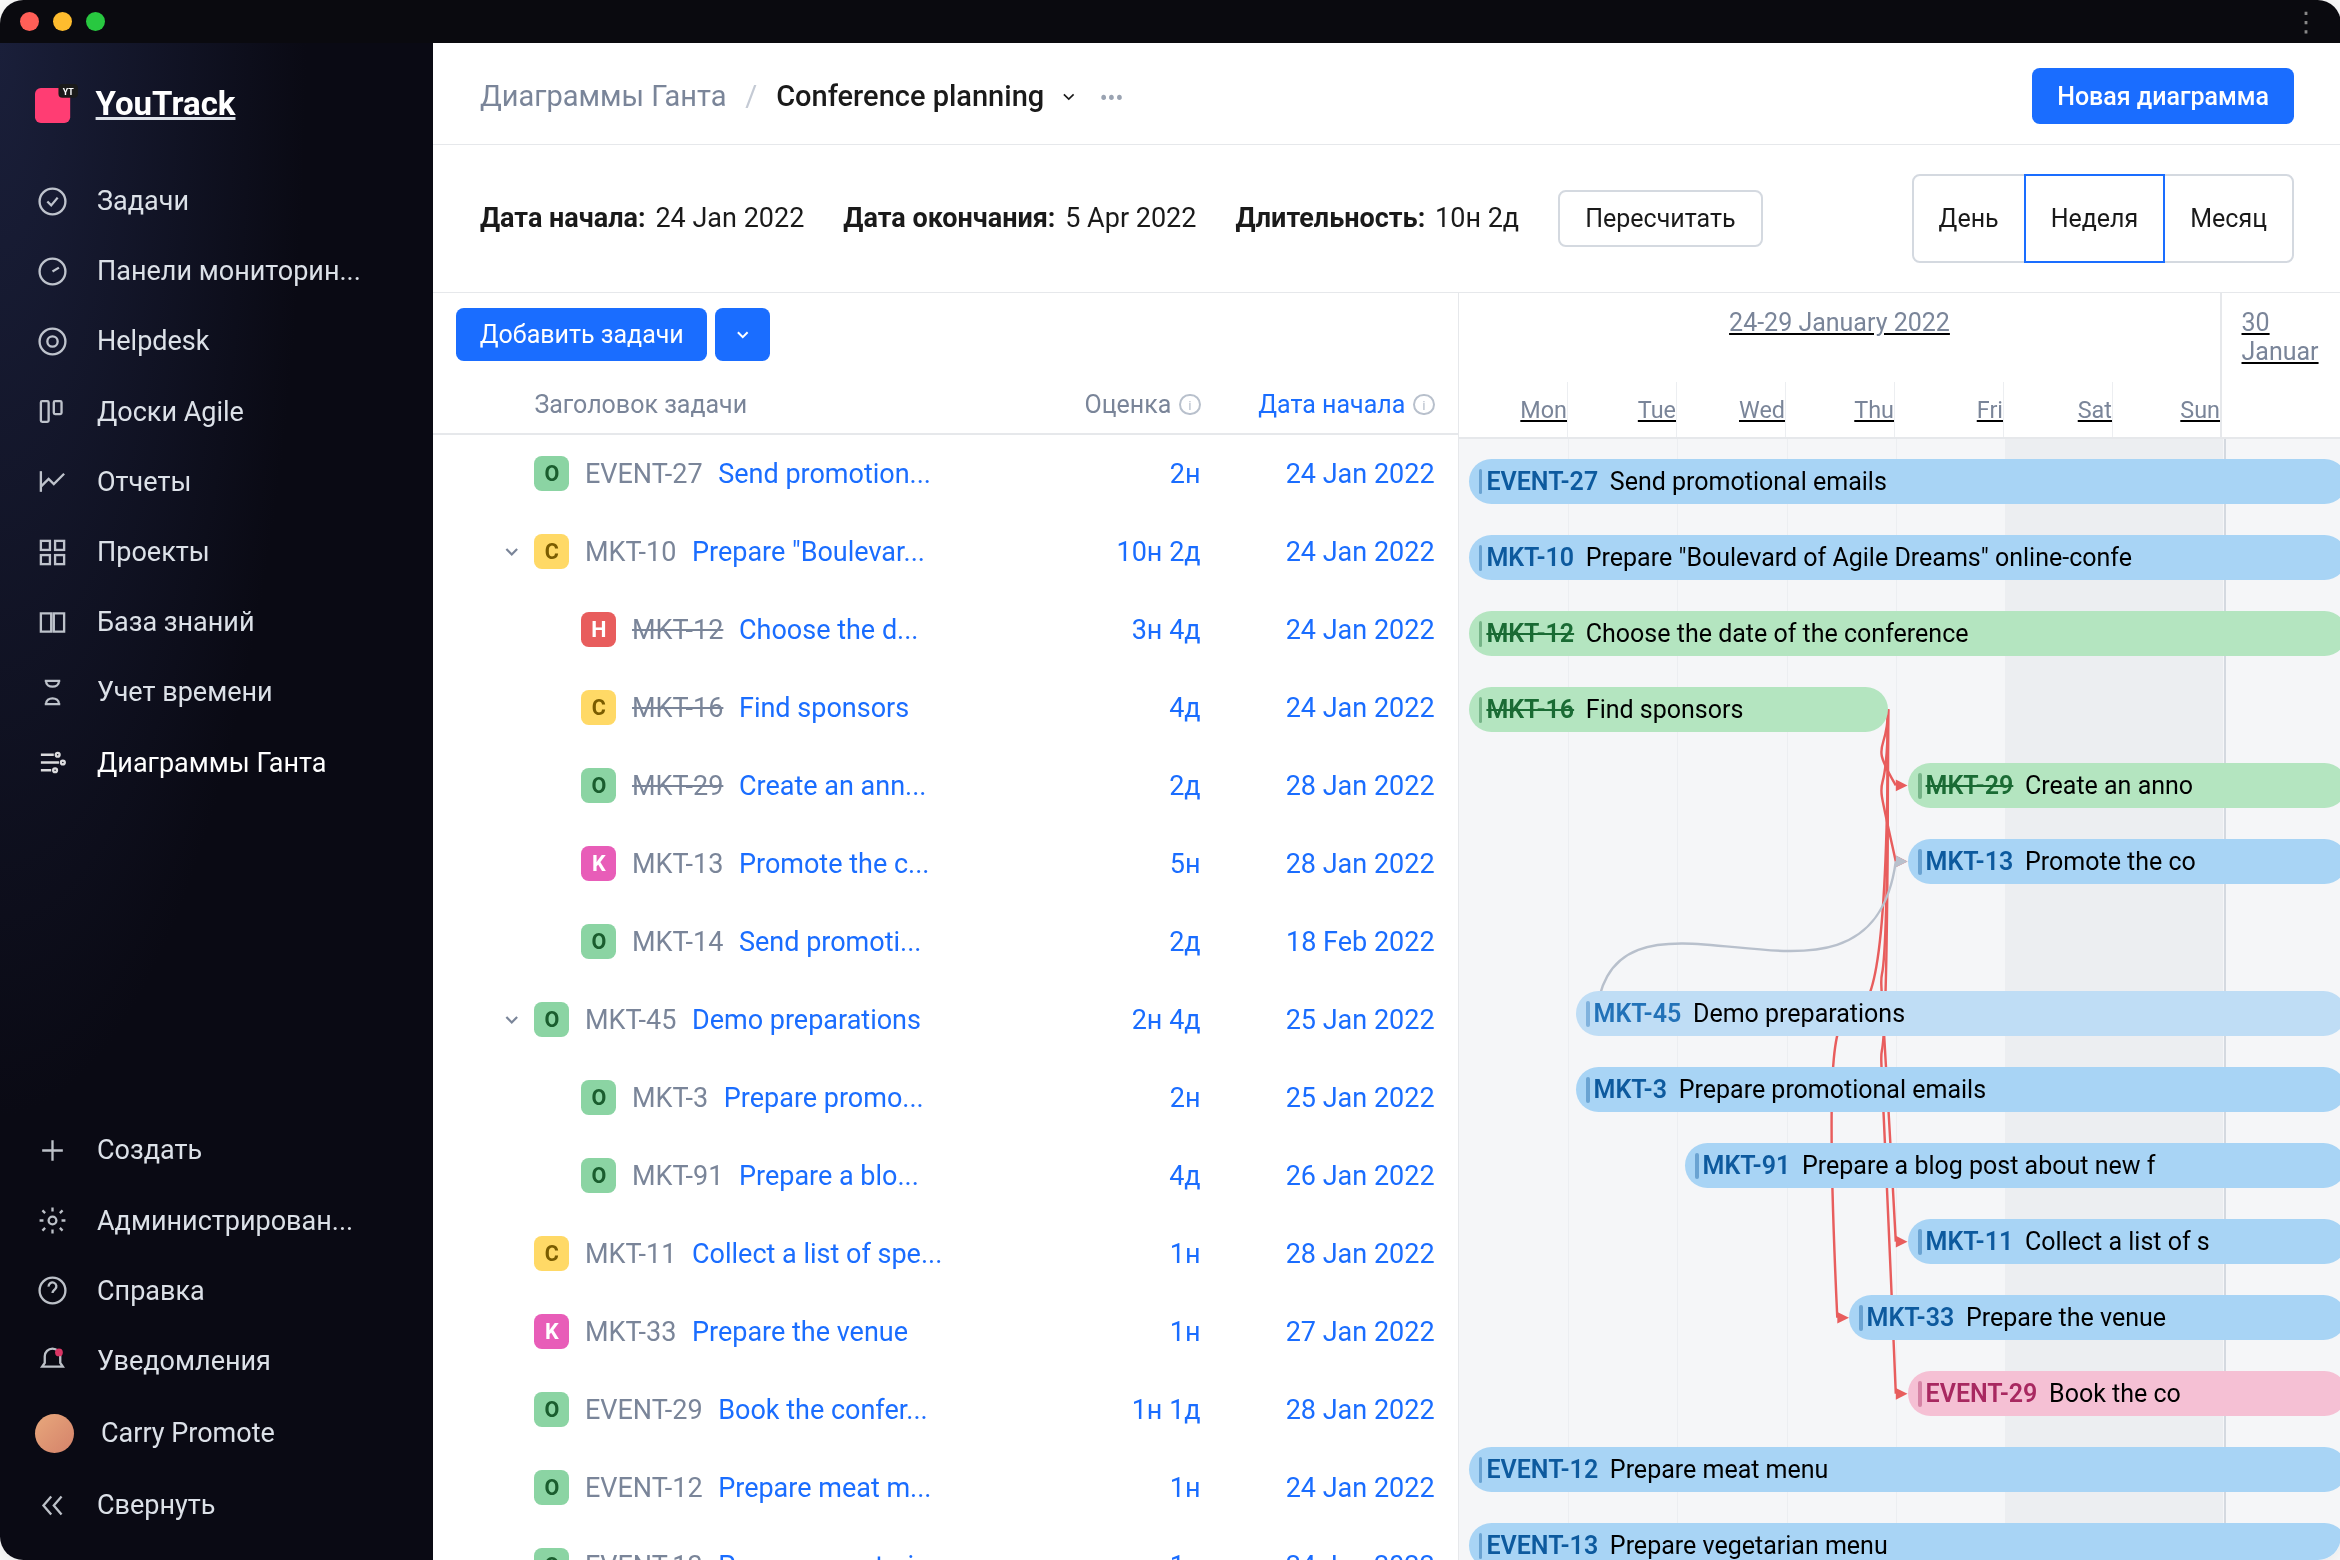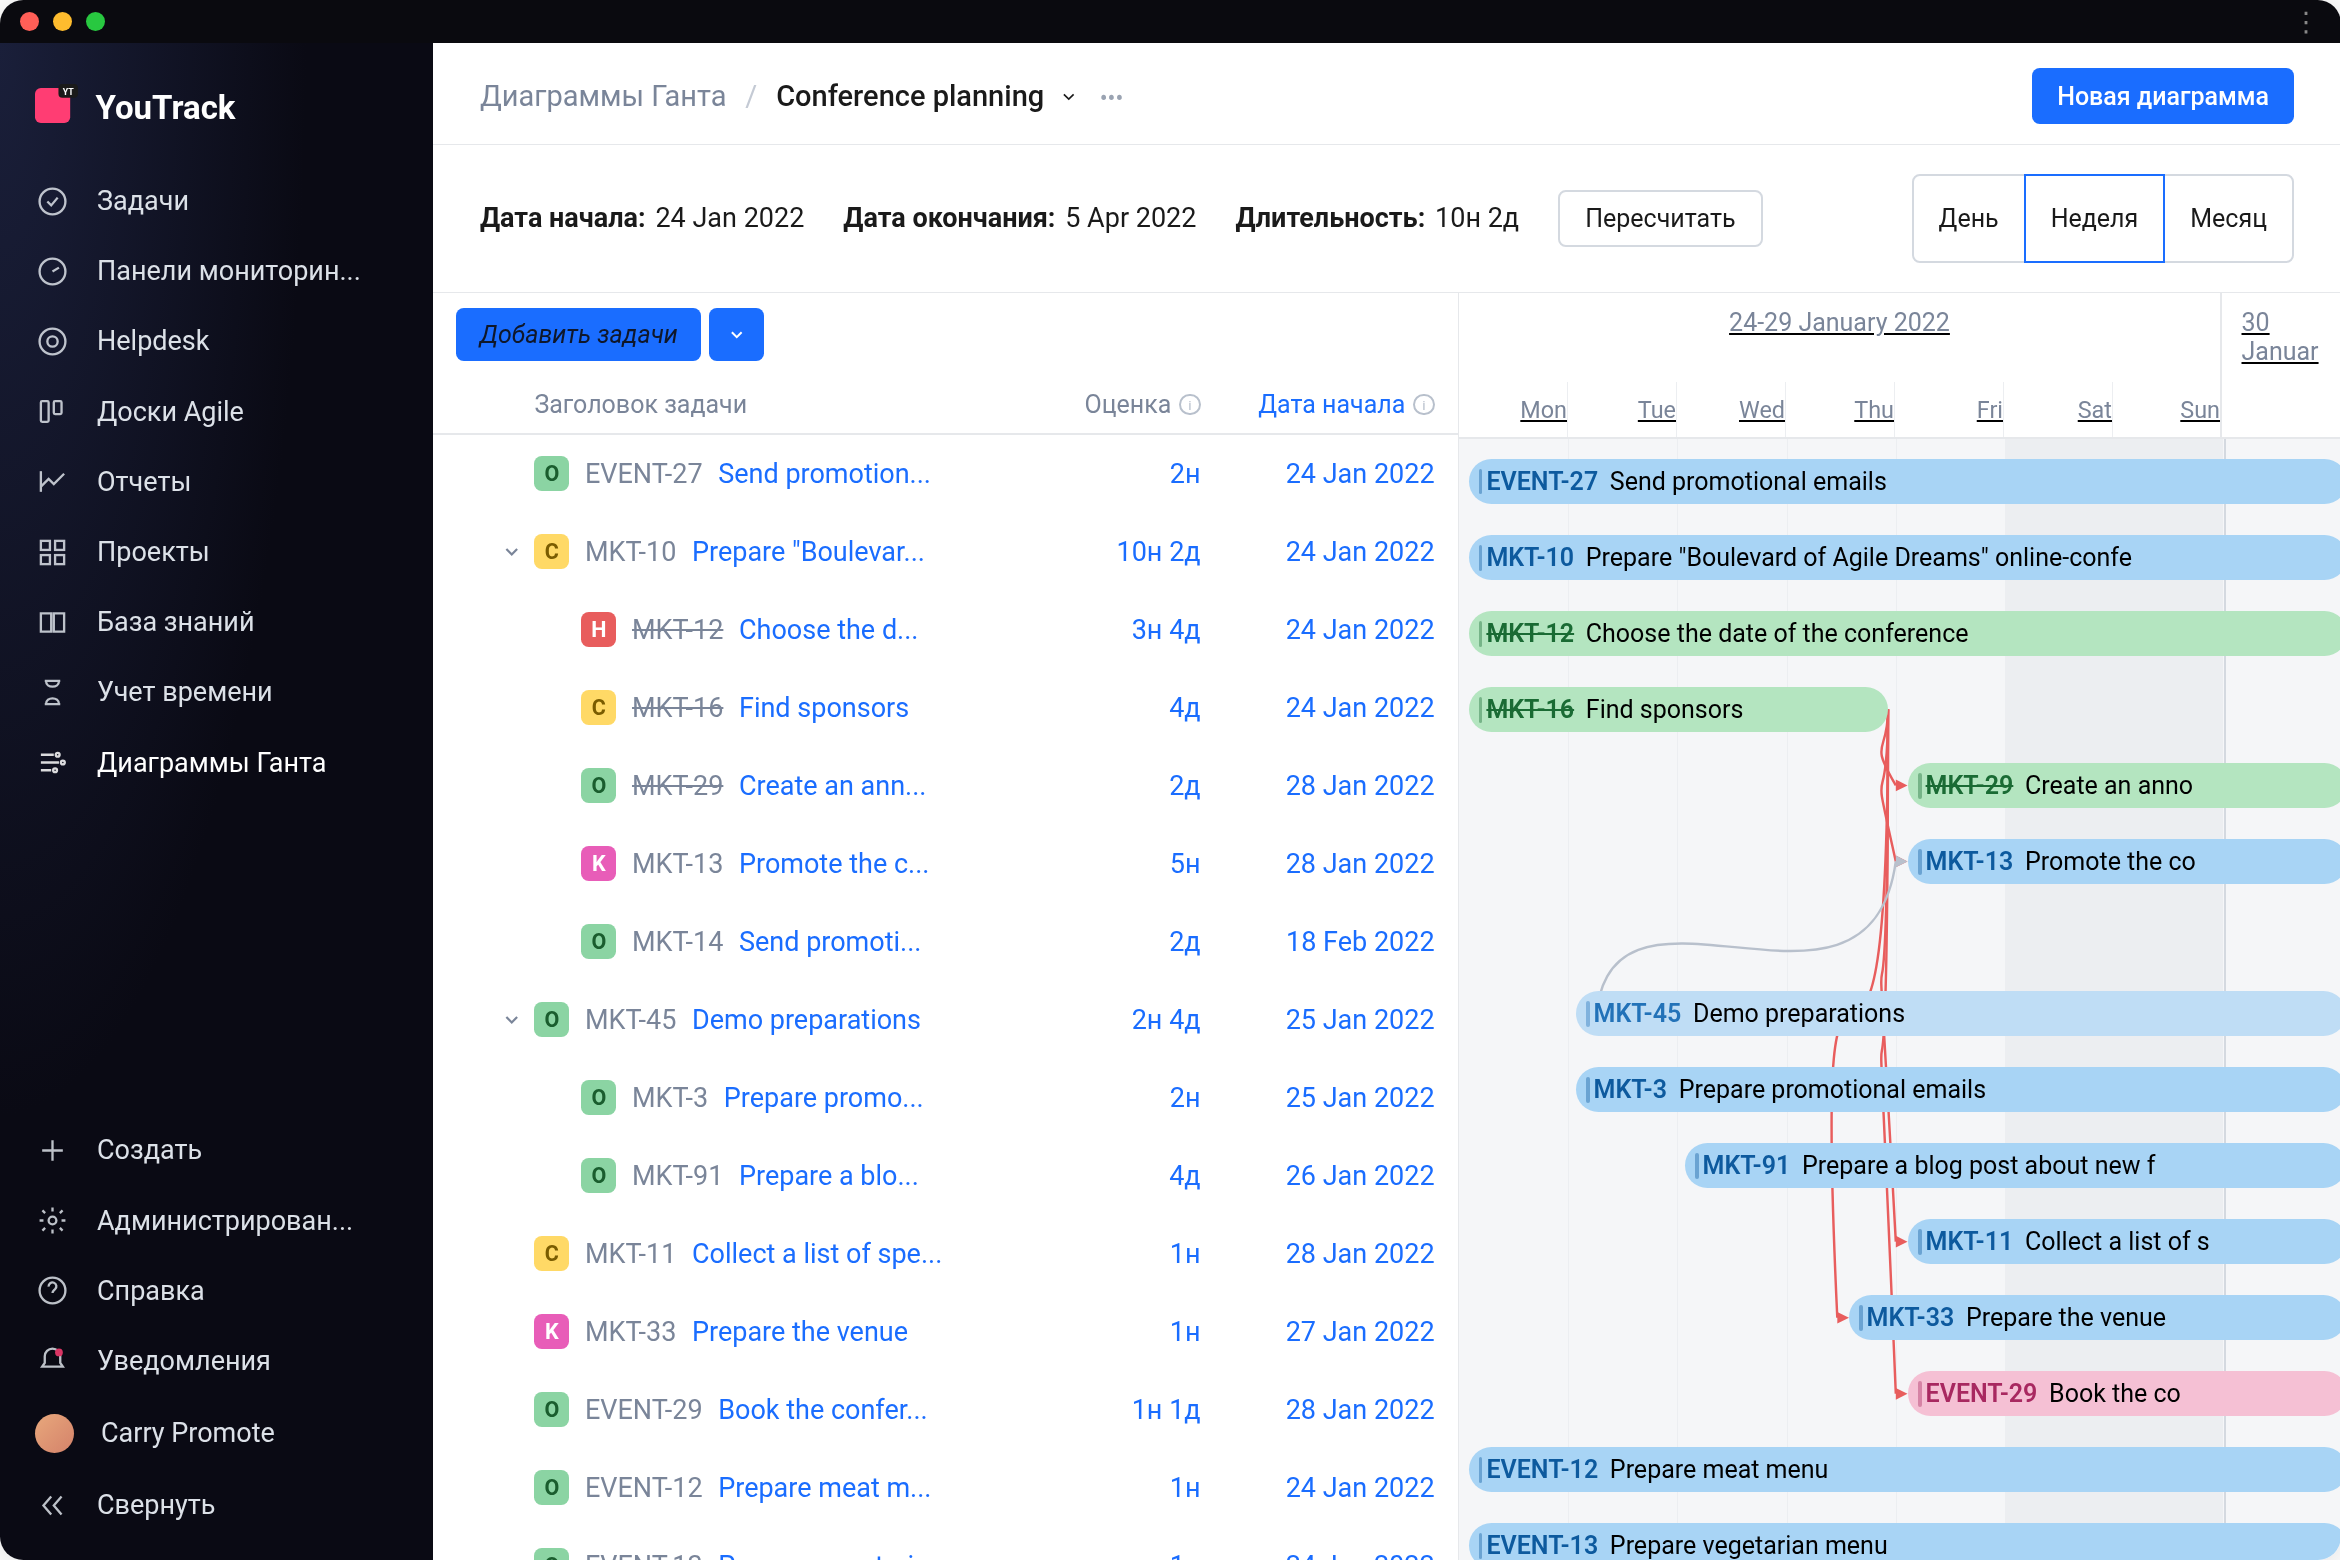--- a/index.html
+++ b/index.html
@@ -10,21 +10,21 @@
 .traffic { display: flex; gap: 13.7px; }
 .dot { width: 19.5px; height: 19.5px; border-radius: 50%; }
 .dot.red { background: #ff5f57; }
 .dot.yel { background: #febc2e; }
 .dot.grn { background: #28c840; }
 .menu-dots { margin-left: auto; color: #888; font-size: 27px; letter-spacing: 2px; }
 
 .body { flex: 1; display: flex; min-height: 0; }
 
 .sidebar { width: 433px; background: radial-gradient(ellipse at top left, #1a1f3a 0%, #0a0a14 50%); color: #dce1e8; display: flex; flex-direction: column; padding-top: 21.5px; }
-.logo { display: flex; align-items: flex-end; gap: 17.6px; padding: 19.5px 35px 39px; }
+.logo { display: flex; align-items: flex-start; gap: 17.6px; padding: 19.5px 35px 39px; text-decoration: underline; }
 .logo-mark { width: 43px; height: 43px; position: relative; }
 .logo-mark svg { width: 43px; height: 43px; }
 .logo-text { font-size: 33px; font-weight: 700; color: #fff; }
 .nav { display: flex; flex-direction: column; }
 .nav-item { display: flex; align-items: center; gap: 27px; padding: 17.6px 35px; font-size: 27px; cursor: pointer; color: #dce1e8; }
 .nav-item.active { color: #fff; }
 .nav-item .icon { width: 35px; height: 35px; display: flex; align-items: center; justify-content: center; opacity: .85; }
 .nav-item .icon svg { width: 31px; height: 31px; stroke: currentColor; fill: none; stroke-width: 1.8; }
 .nav-spacer { flex: 1; }
 .nav-bottom { padding-bottom: 19.5px; }
@@ -47,21 +47,21 @@
 .view-group { display: flex; margin-left: auto; }
 .view-btn { border: 2px solid #d4d9e0; background: #fff; padding: 28px 25px; font-size: 25px; color: #1a1a1a; cursor: pointer; margin-left: -2px; }
 .view-btn:first-child { border-radius: 7.8px 0 0 7.8px; }
 .view-btn:nth-child(2) { }
 .view-btn:last-child { border-radius: 0 7.8px 7.8px 0; }
 .view-btn.active { border-color: #1a6dff; color: #1a1a1a; position: relative; z-index: 1; }
 
 .content { flex: 1; display: flex; min-height: 0; }
 .left-panel { width: 1026px; display: flex; flex-direction: column; border-right: 1px solid #e6e8eb; }
 .left-actions { padding: 15.6px 23.4px 15.6px; display: flex; gap: 7.8px; }
-.add-btn { background: #1a6dff; color: #0f172a; border: none; border-radius: 7.8px; padding: 11.7px 23.4px; font-size: 25px; cursor: pointer; font-style: italic; }
+.add-btn { background: #1a6dff; color: #ffffff; border: none; border-radius: 7.8px; padding: 11.7px 23.4px; font-size: 25px; cursor: pointer; }
 .add-chev { background: #1a6dff; color: #fff; border: none; border-radius: 7.8px; padding: 11.7px 17.6px; cursor: pointer; display: flex; align-items: center; }
 
 .grid-header { display: grid; grid-template-columns: 78px 1fr 176px 234px; padding: 13.7px 23.4px; font-size: 25px; color: #7a8599; border-bottom: 2px solid #e6e8eb; align-items: center; }
 .grid-header .col { display: flex; align-items: center; gap: 7.8px; }
 .grid-header .col.num { justify-content: flex-end; }
 .grid-header .col.date { justify-content: flex-end; }
 .info-icon { width: 21.5px; height: 21.5px; border: 2px solid #b8c0cc; border-radius: 50%; display: inline-flex; align-items: center; justify-content: center; font-size: 13.7px; color: #b8c0cc; }
 
 .rows { overflow: auto; }
 .row { display: grid; grid-template-columns: 78px 1fr 176px 234px; padding: 21.5px 23.4px; align-items: center; font-size: 27px; }

